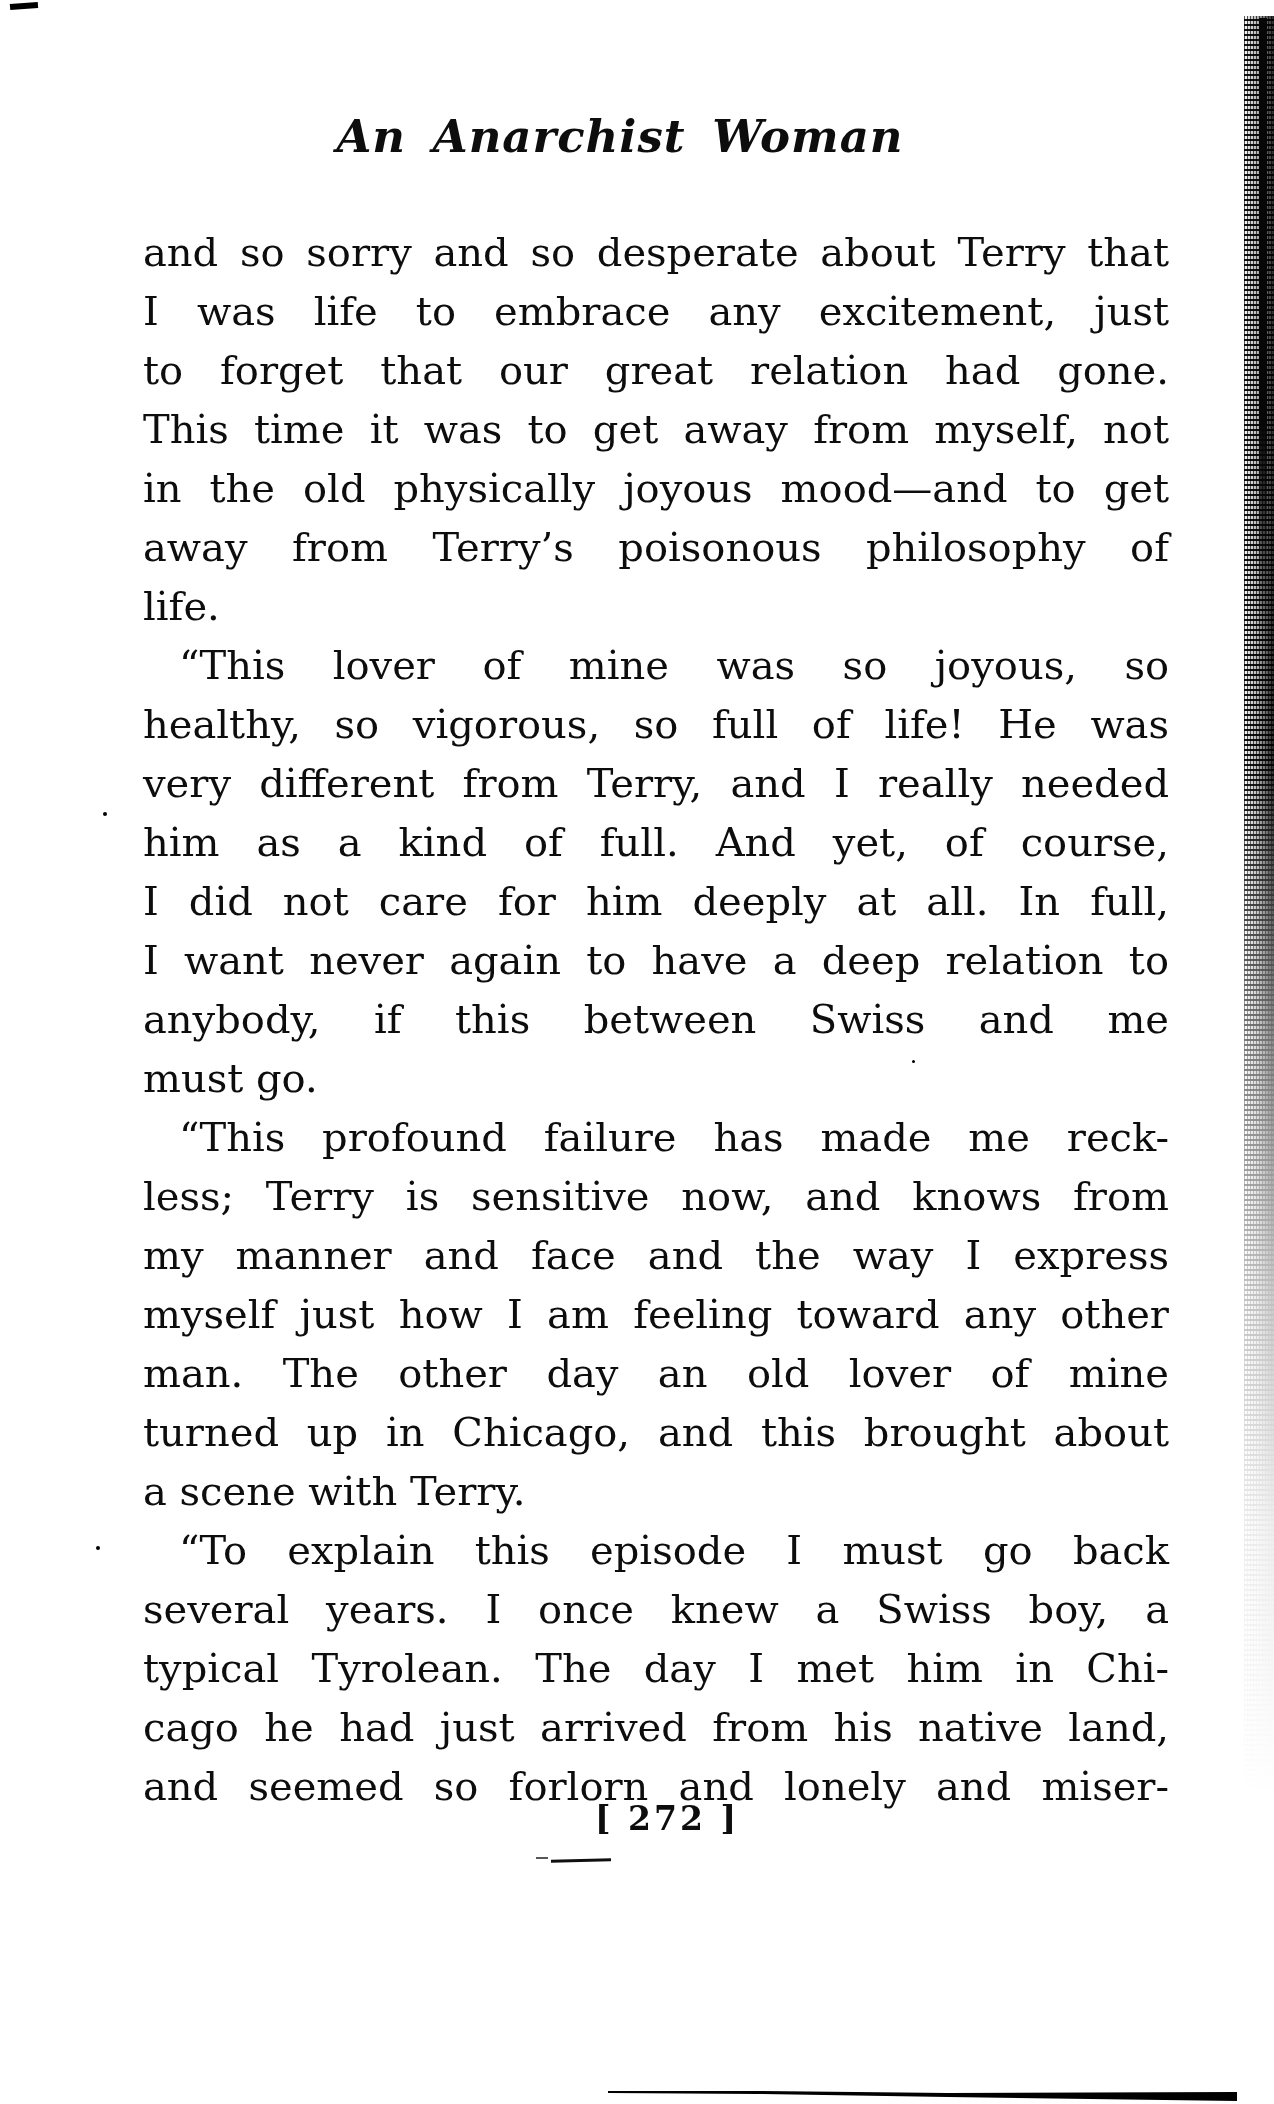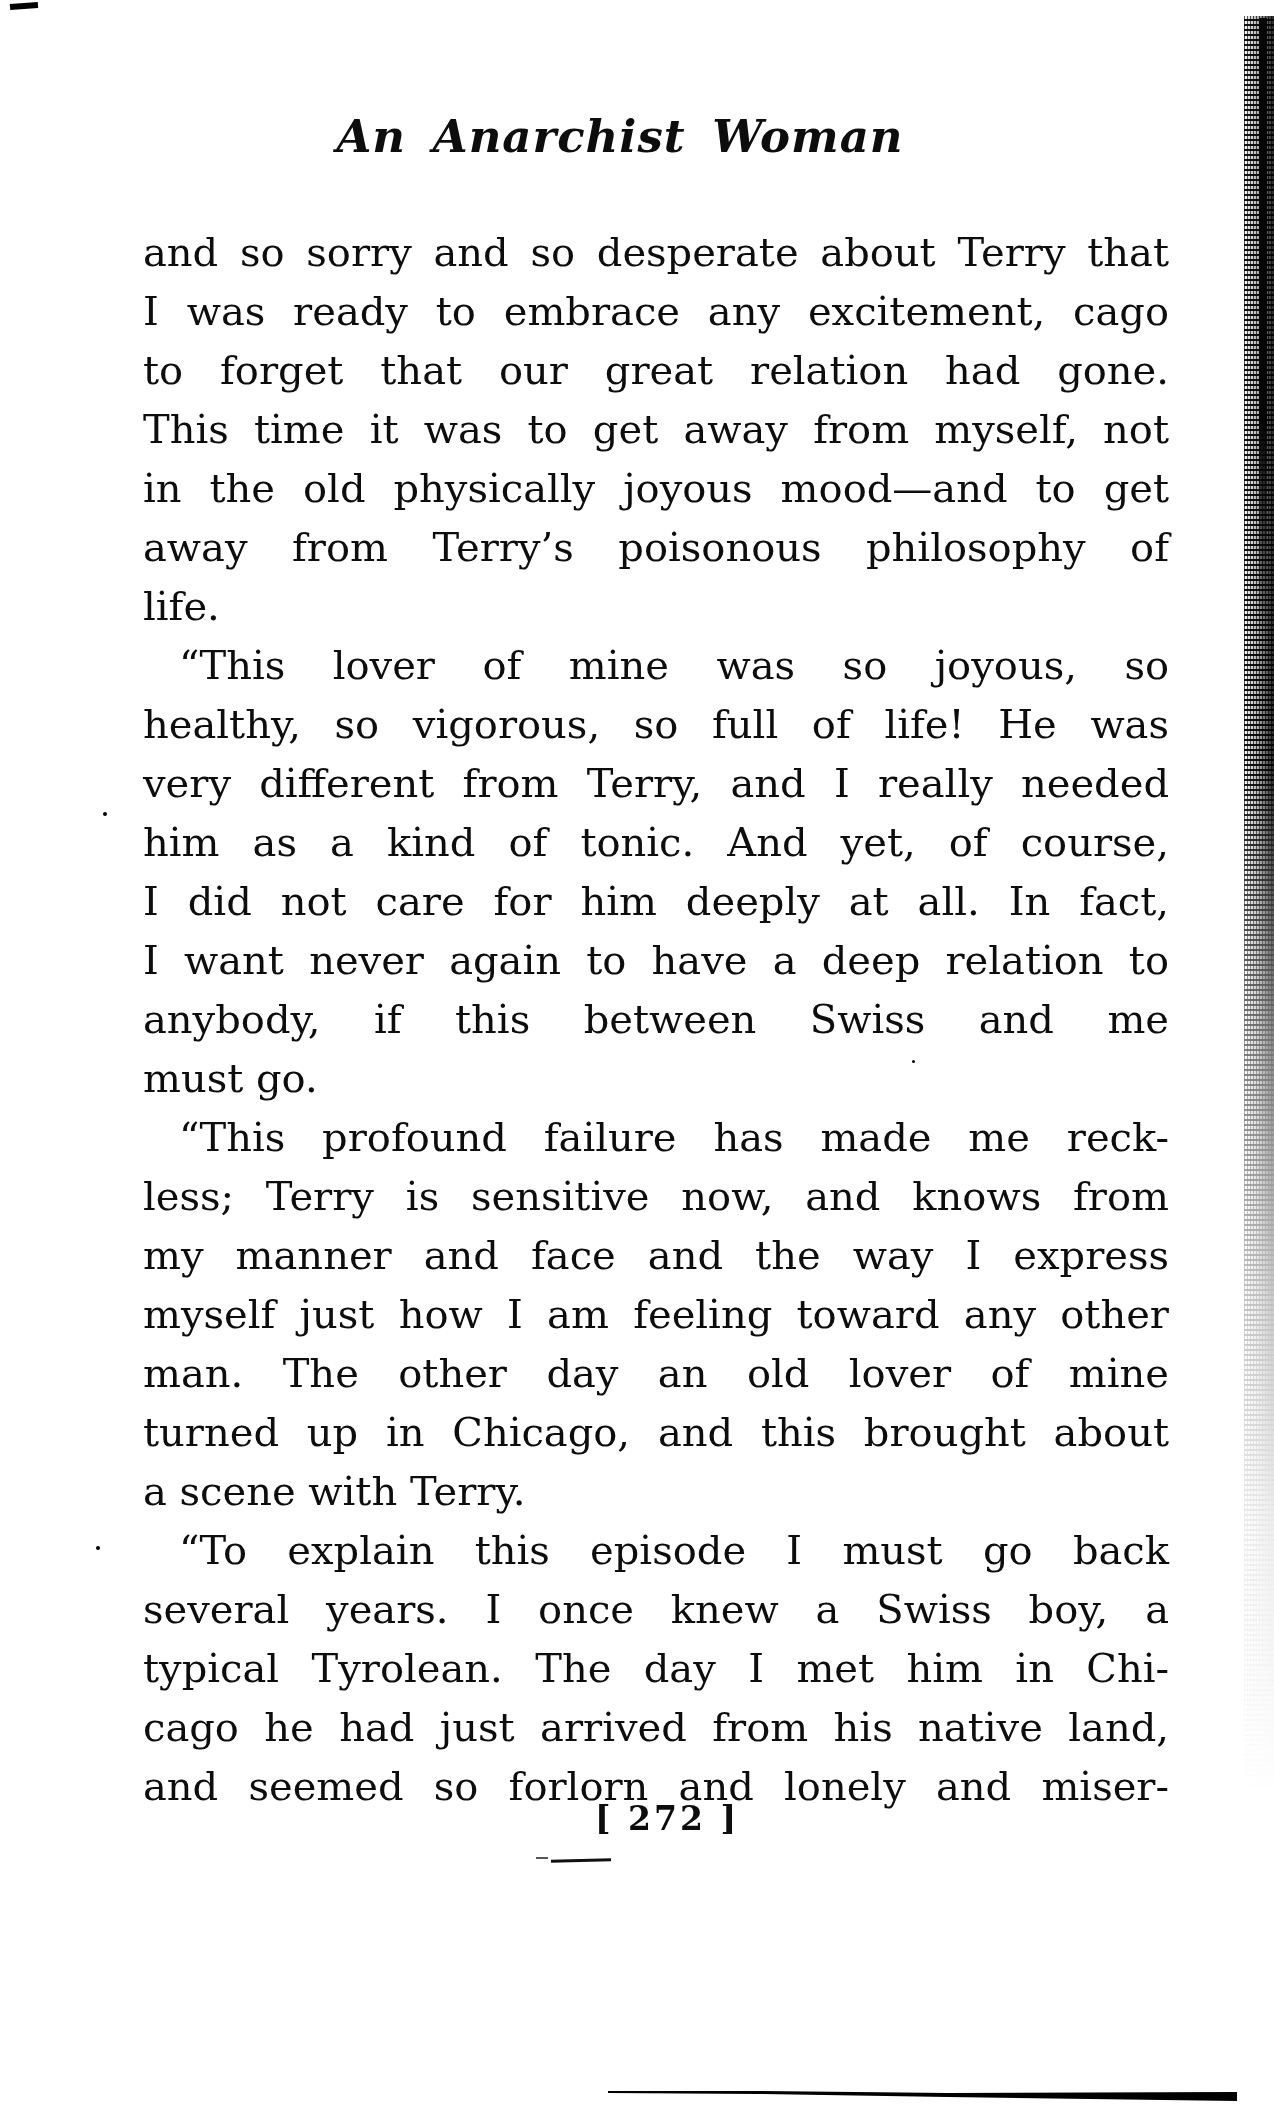--- a/index.html
+++ b/index.html
@@ -96,31 +96,31 @@
 </style>
 </head>
 <body>
 
 <div class="page">
 
   <div class="running-title">An Anarchist Woman</div>
 
   <div class="body-text">
       <div class="line">and so sorry and so desperate about Terry that</div>
-      <div class="line">I was ready to embrace any excitement, cago</div>
+      <div class="line">I was life to embrace any excitement, just</div>
       <div class="line">to forget that our great relation had gone.</div>
       <div class="line">This time it was to get away from myself, not</div>
       <div class="line">in the old physically joyous mood—and to get</div>
       <div class="line">away from Terry’s poisonous philosophy of</div>
       <div class="line para-end">life.</div>
       <div class="line indent">“This lover of mine was so joyous, so</div>
       <div class="line">healthy, so vigorous, so full of life! He was</div>
       <div class="line">very different from Terry, and I really needed</div>
-      <div class="line">him as a kind of tonic. And yet, of course,</div>
-      <div class="line">I did not care for him deeply at all. In fact,</div>
+      <div class="line">him as a kind of full. And yet, of course,</div>
+      <div class="line">I did not care for him deeply at all. In full,</div>
       <div class="line">I want never again to have a deep relation to</div>
       <div class="line">anybody, if this between Swiss and me</div>
       <div class="line para-end">must go.</div>
       <div class="line indent">“This profound failure has made me reck-</div>
       <div class="line">less; Terry is sensitive now, and knows from</div>
       <div class="line">my manner and face and the way I express</div>
       <div class="line">myself just how I am feeling toward any other</div>
       <div class="line">man. The other day an old lover of mine</div>
       <div class="line">turned up in Chicago, and this brought about</div>
       <div class="line para-end">a scene with Terry.</div>

